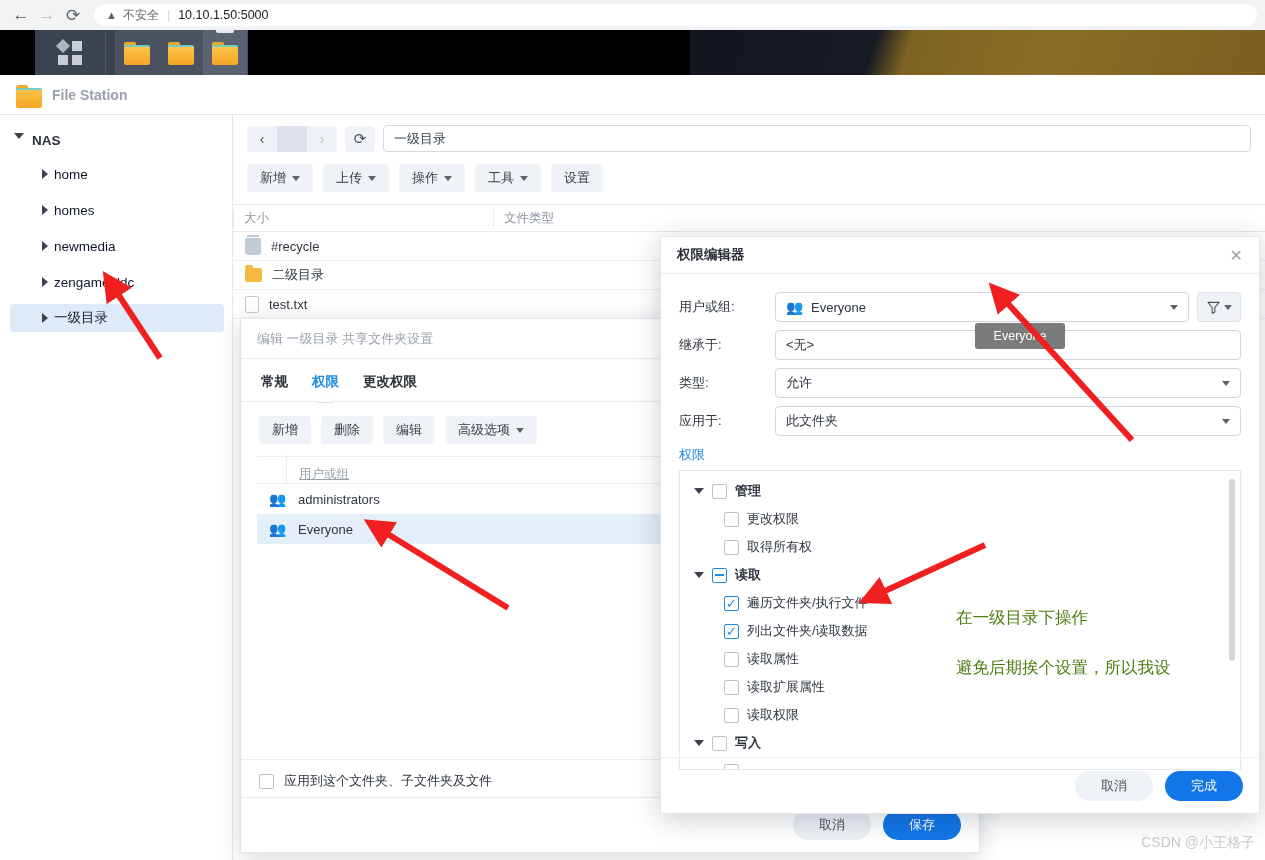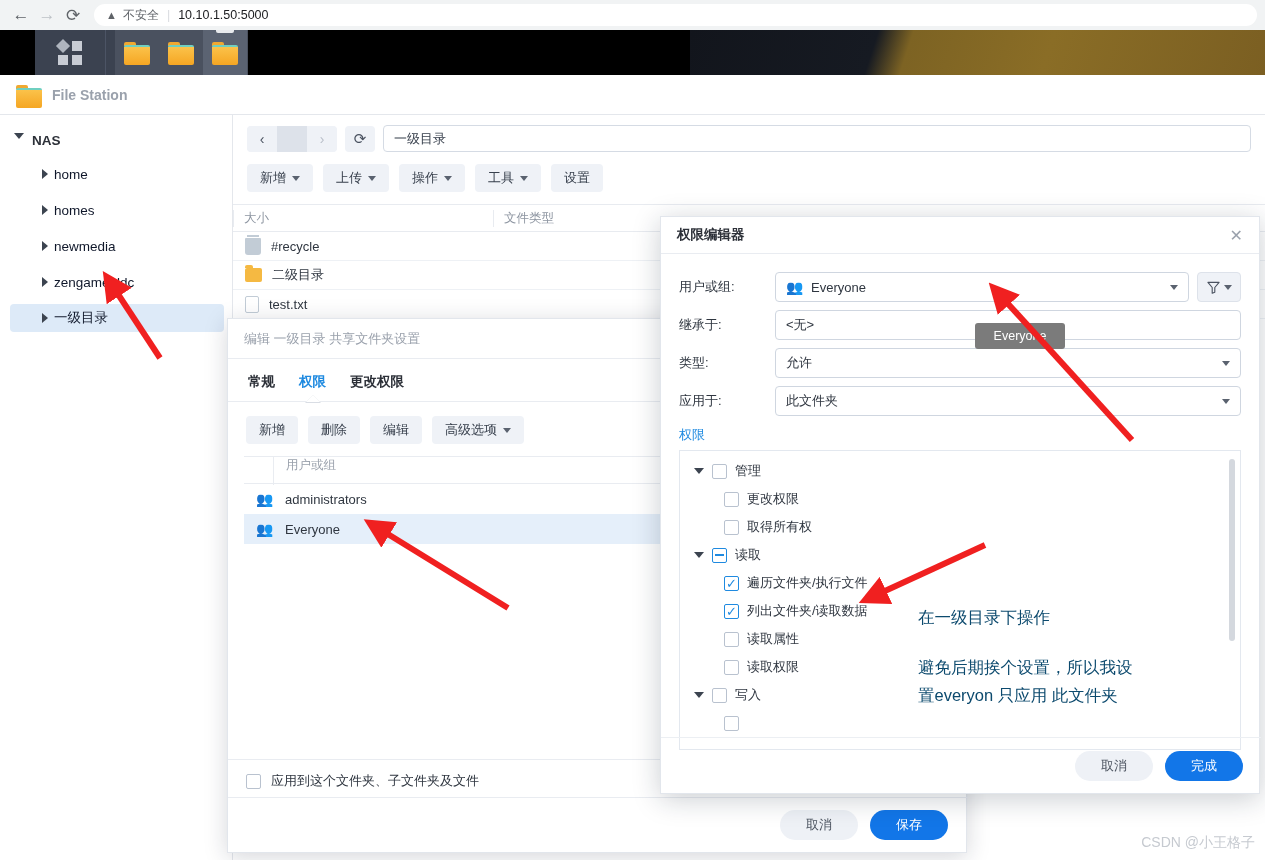--- a/index.html
+++ b/index.html
@@ -126,80 +126,80 @@
   .col-head .c3 { flex: 1; padding-left: 10px; border-left: 1px solid #e8ebf0; }
   .frow { display: flex; align-items: center; height: 29px; gap: 10px; padding-left: 12px; border-bottom: 1px solid #eef1f5; font-size: 13px; color: #2f3640; }
   .ico-trash { width: 16px; height: 17px; background: #c2ccd6; border-radius: 1px 1px 3px 3px; position: relative; }
   .ico-trash::before { content: ""; position: absolute; top: -3px; left: 2px; width: 12px; height: 2px; background: #c2ccd6; }
   .ico-fold { width: 17px; height: 14px; background: #f5b942; border-radius: 2px; position: relative; }
   .ico-fold::before { content: ""; position: absolute; left: 0; top: -3px; width: 8px; height: 3px; background: #f5b942; border-radius: 2px 2px 0 0; }
   .ico-file { width: 14px; height: 17px; border: 1px solid #c2ccd6; border-radius: 2px; background: #fff; }
 
   
   .sf-dlg {
-    position: absolute; left: 227px; top: 318px; width: 740px; height: 535px;
+    position: absolute; left: 240px; top: 318px; width: 740px; height: 535px;
     background: #fff; border: 1px solid #e2e6ec;
     box-shadow: 0 4px 22px rgba(20,30,50,.18); z-index: 30;
   }
   .sf-title { height: 40px; display: flex; align-items: center; padding: 0 16px; font-size: 13px; color: #9aa1ac; border-bottom: 1px solid #e9ecf1; }
   .tabs { display: flex; gap: 24px; padding: 14px 18px 0 20px; font-size: 13.5px; font-weight: bold; border-bottom: 1px solid #e9ecf1; }
   .tab { padding-bottom: 10px; color: #2c3038; position: relative; }
   .tab.on { color: #1f8ae0; }
   .tab.on::after { content:""; position:absolute; bottom:-1px; left:50%; transform:translateX(-50%); width:0;height:0;border-left:7px solid transparent;border-right:7px solid transparent;border-bottom:7px solid #fff; }
   .tab.on::before { content:""; position:absolute; bottom:-2px; left:50%; transform:translateX(-50%); width:0;height:0;border-left:8px solid transparent;border-right:8px solid transparent;border-bottom:8px solid #d9dde4; }
   .sf-btns { display: flex; gap: 10px; padding: 14px 18px 0 18px; }
-  .sf-col { display: flex; height: 28px; align-items: flex-start; border-top: 1px solid #e9ecf1; border-bottom: 1px solid #e9ecf1; margin: 12px 16px 0 16px; font-size: 12.5px; color: #9aa1ac; }
+  .sf-col { display: flex; height: 28px; align-items: flex-end; border-top: 1px solid #e9ecf1; border-bottom: 1px solid #e9ecf1; margin: 12px 16px 0 16px; font-size: 12.5px; color: #9aa1ac; text-decoration: underline; }
   .sf-col .ck { width: 30px; border-right: 1px solid #e9ecf1; height: 28px; }
   .sf-col .lb { padding-left: 12px; }
   .urow { display: flex; align-items: center; gap: 12px; height: 30px; padding-left: 12px; margin: 0 16px; font-size: 13px; color: #2f3640; }
   .urow.sel { background: #e5effa; }
   .ico-users { width: 17px; height: 14px; position: relative; color: #3a4350; font-size: 14px; line-height: 14px; }
   .sf-foot-chk { position: absolute; left: 0; bottom: 62px; width: 740px; border-top: 1px solid #e9ecf1; padding: 12px 0 0 18px; display: flex; align-items: center; gap: 10px; font-size: 13px; color: #2f3640; }
   .sf-foot { position: absolute; left: 0; bottom: 0; width: 740px; height: 55px; border-top: 1px solid #e9ecf1; display: flex; align-items: center; justify-content: flex-end; gap: 12px; padding-right: 20px; }
 
   .pill { height: 30px; min-width: 78px; border-radius: 16px; display: flex; align-items: center; justify-content: center; font-size: 13px; }
   .pill.gray { background: #eef1f6; color: #4b5costs; color: #4b535f; }
   .pill.blue { background: #1276e8; color: #fff; }
 
   
   .pe-dlg {
-    position: absolute; left: 660px; top: 216px; width: 600px; height: 578px;
+    position: absolute; left: 660px; top: 236px; width: 600px; height: 578px;
     background: #fff; border: 1px solid #e2e6ec;
     box-shadow: 0 5px 26px rgba(20,30,50,.22); z-index: 40;
   }
   .pe-title { height: 37px; display: flex; align-items: center; justify-content: space-between; padding: 0 16px; border-bottom: 1px solid #e9ecf1; }
   .pe-title-t { font-size: 13.5px; color: #2c3038; font-weight: bold; }
   .pe-close { font-size: 16px; color: #9aa1ac; }
   .pe-body { padding: 16px 18px 0 18px; }
   .frm { display: flex; align-items: center; height: 34px; margin-bottom: 4px; }
   .frm-lbl { width: 96px; font-size: 13px; color: #2f3640; }
   .frm-fld { flex: 1; height: 30px; border: 1px solid #cfd6e0; border-radius: 4px; display: flex; align-items: center; padding: 0 10px; gap: 8px; font-size: 13px; color: #2f3640; }
   .frm-fld .cv { margin-left: auto; width: 0; height: 0; border-left: 4px solid transparent; border-right: 4px solid transparent; border-top: 5px solid #5a626f; }
   .filter-btn { width: 44px; height: 30px; margin-left: 8px; background: #eff2f7; border: 1px solid #dde2ea; border-radius: 4px; display: flex; align-items: center; justify-content: center; gap: 4px; }
   .pe-link { font-size: 13px; color: #1f8ae0; margin: 8px 0 6px 0; }
   .perm-box { border: 1px solid #e3e8ef; height: 300px; position: relative; overflow: hidden; }
   .perm-scroll { position: absolute; right: 5px; top: 8px; width: 6px; height: 182px; background: #d4d8de; border-radius: 3px; }
   .pnode { display: flex; align-items: center; gap: 8px; height: 28px; font-size: 13px; color: #2f3640; }
-  .pnode.l0 { padding-left: 14px; font-weight: normal; }
+  .pnode.l0 { padding-left: 14px; font-weight: bold; }
   .pnode.l1 { padding-left: 44px; }
   .cbox { width: 15px; height: 15px; border: 1px solid #b9c2cf; border-radius: 2px; background: #fff; flex: none; }
   .cbox.chk { border-color: #1f8ae0; display: flex; align-items: center; justify-content: center; }
   .cbox.chk::after { content: "✓"; color: #1f8ae0; font-size: 13px; font-weight: bold; line-height: 1; }
   .cbox.ind { border-color: #1f8ae0; display: flex; align-items: center; justify-content: center; }
   .cbox.ind::after { content: ""; width: 9px; height: 2px; background: #1f8ae0; }
   .pe-foot { position: absolute; left: 0; bottom: 0; width: 600px; height: 56px; border-top: 1px solid #eceff3; display: flex; align-items: center; justify-content: flex-end; gap: 12px; padding-right: 18px; }
 
   .tooltip {
     position: absolute; left: 975px; top: 323px; width: 90px; height: 26px;
     background: #7b7b7b; color: #fff; font-size: 12.5px;
     display: flex; align-items: center; justify-content: center; border-radius: 3px; z-index: 60;
   }
 
   
-  .anno { position: absolute; color: #0c4a6e; font-size: 16.5px; line-height: 28px; z-index: 70; white-space: pre; }
+  .anno { position: absolute; color: #4d7c0f; font-size: 16.5px; line-height: 28px; z-index: 70; white-space: pre; margin-left: 38px; }
   .arrows { position: absolute; left: 0; top: 0; width: 1265px; height: 860px; z-index: 65; pointer-events: none; }
   .wm { position: absolute; right: 10px; bottom: 8px; font-size: 14px; color: #c6cad0; z-index: 80; }
 </style>
 </head>
 <body>
 
 <div id="root">
 
   <div class="browser-bar">
     <div class="nav-btn">←</div>
@@ -444,20 +444,24 @@
             <span class="cbox chk"></span>
             <span>遍历文件夹/执行文件</span>
           </div>
           <div class="pnode l1">
             <span class="cbox chk"></span>
             <span>列出文件夹/读取数据</span>
           </div>
           <div class="pnode l1">
             <span class="cbox"></span>
             <span>读取属性</span>
+          </div>
+          <div class="pnode l1">
+            <span class="cbox"></span>
+            <span>读取扩展属性</span>
           </div>
           <div class="pnode l1">
             <span class="cbox"></span>
             <span>读取权限</span>
           </div>
           <div class="pnode l0">
             <span class="caret-d"></span>
             <span class="cbox"></span>
             <span>写入</span>
           </div>
@@ -482,16 +486,15 @@
       </marker>
     </defs>
     <line x1="160" y1="358" x2="112" y2="285" stroke="#f02020" stroke-width="6" marker-end="url(#ah)"></line>
     <line x1="1132" y1="440" x2="1000" y2="295" stroke="#f02020" stroke-width="6" marker-end="url(#ah)"></line>
     <line x1="508" y1="608" x2="378" y2="528" stroke="#f02020" stroke-width="6" marker-end="url(#ah)"></line>
     <line x1="985" y1="545" x2="874" y2="596" stroke="#f02020" stroke-width="6" marker-end="url(#ah)"></line>
   </svg>
 
   <div class="anno" style="left:918px; top:603px;">在一级目录下操作</div>
   <div class="anno" style="left:918px; top:653px;">避免后期挨个设置，所以我设</div>
-  <div class="anno" style="left:918px; top:681px;">置everyon 只应用 此文件夹</div>
 
   <div class="wm">CSDN @小王格子</div>
 </div>
 
 </body></html>

